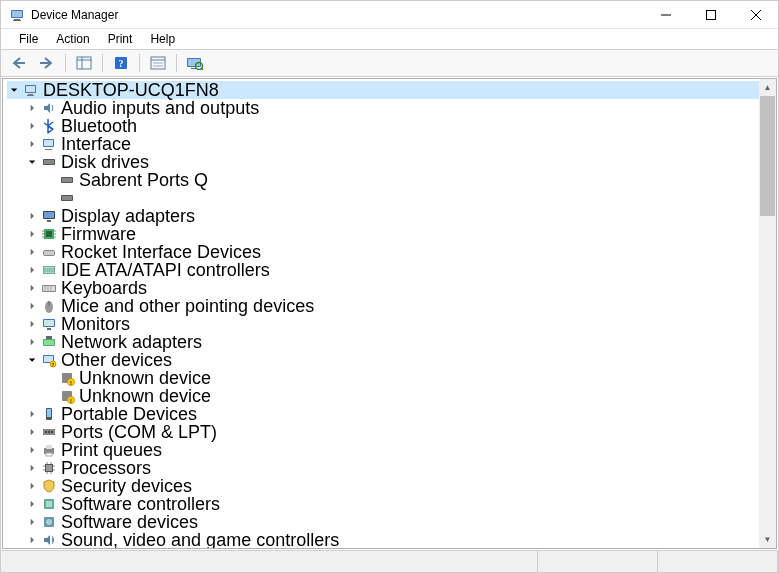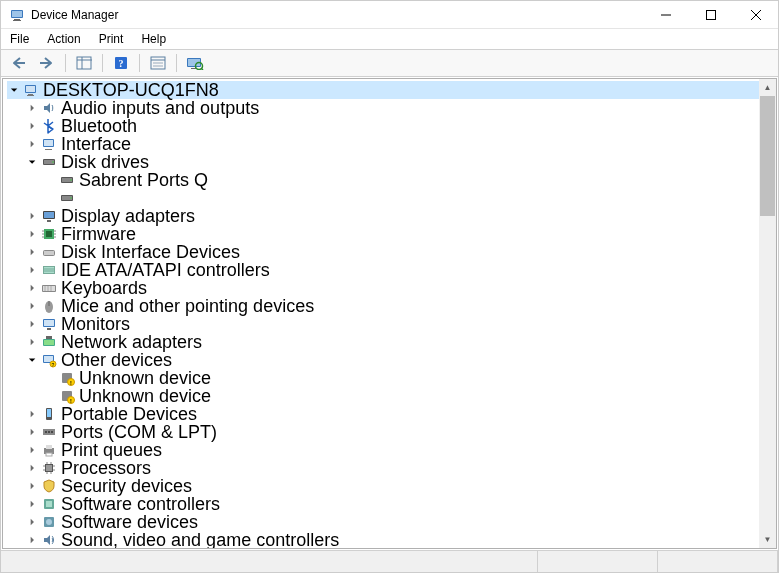--- a/index.html
+++ b/index.html
@@ -35,21 +35,21 @@
       display: flex; align-items: center; justify-content: center;
       font-family: "Segoe UI Symbol", sans-serif;
       font-size: 10px; color: #000;
       cursor: pointer;
     }
     
     .menubar {
       height: 20px;
       display: flex;
       align-items: center;
-      padding-left: 1px;
+      padding-left: 10px;
       background: #fff;
       gap: 2px;
     }
     .menu-item {
       padding: 2px 8px;
       font-size: 12px;
       cursor: pointer;
     }
     
     .toolbar {
@@ -344,21 +344,21 @@
   </div>
       <div class="row indent-1">
     <span class="pad"></span>
         <span class="expander">⏵</span>
     <span class="dev-icon">
           <svg width="16" height="16">
             <rect x="2" y="6" width="12" height="6" rx="2" fill="#888"></rect>
             <rect x="3" y="7" width="10" height="4" fill="#ccc"></rect>
           </svg>
         </span>
-    <span class="label">Disk Interface Devices</span>
+    <span class="label">Rocket Interface Devices</span>
   </div>
       <div class="row indent-1">
     <span class="pad"></span>
         <span class="expander">⏵</span>
     <span class="dev-icon">
           <svg width="16" height="16">
             <rect x="2" y="4" width="12" height="8" fill="#7a9"></rect>
             <rect x="3" y="5" width="10" height="6" fill="#adc"></rect>
             <line x1="3" y1="7" x2="13" y2="7" stroke="#7a9"></line>
             <line x1="3" y1="9" x2="13" y2="9" stroke="#7a9"></line>

